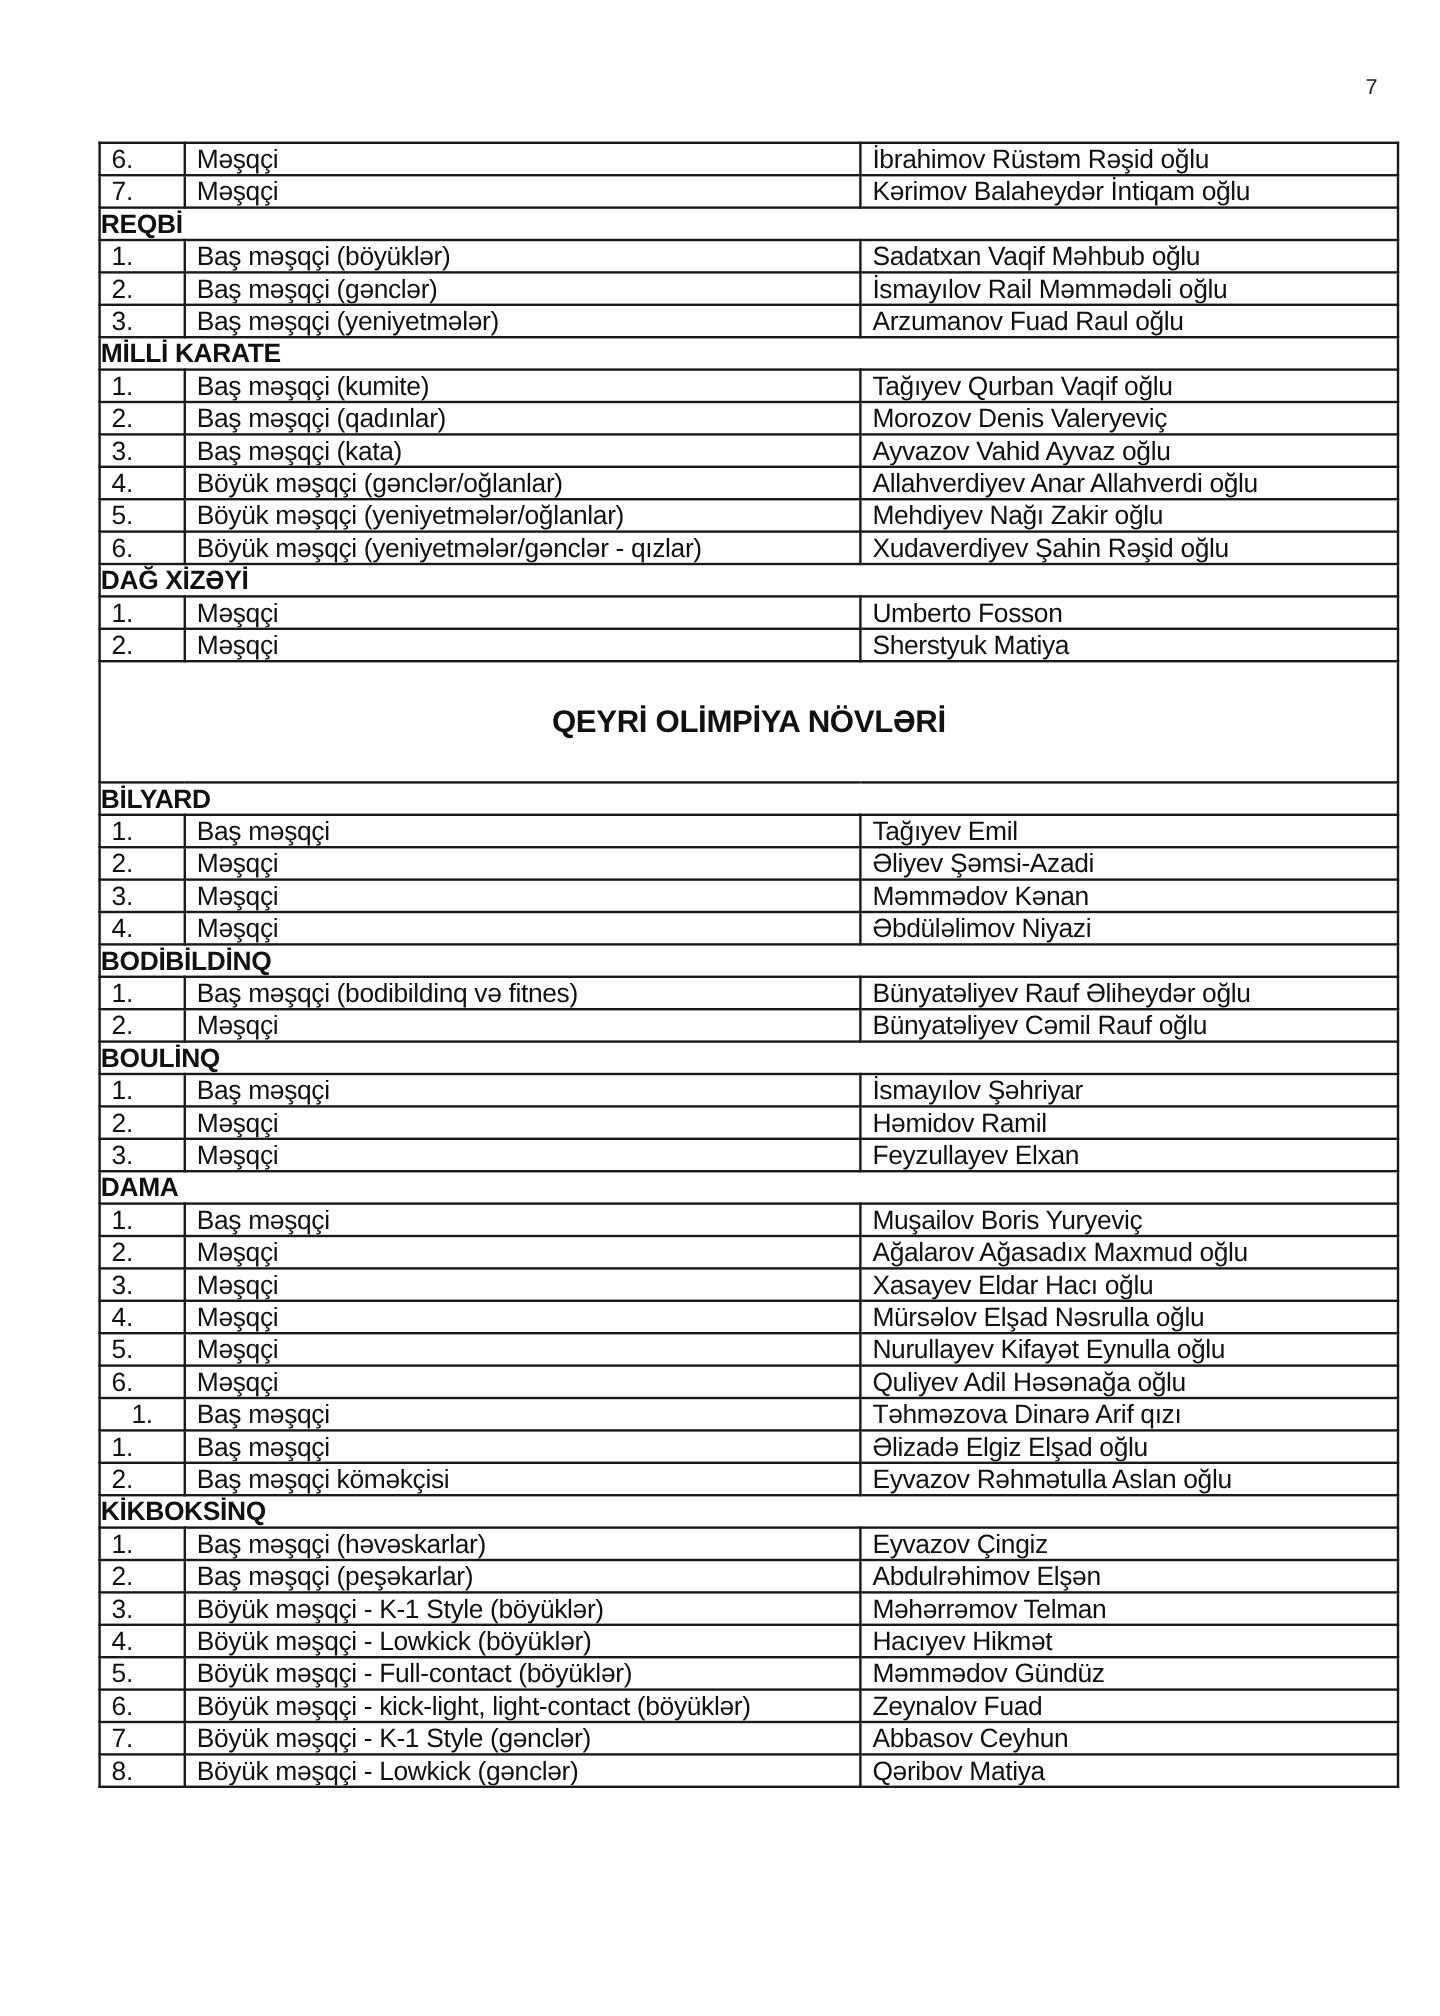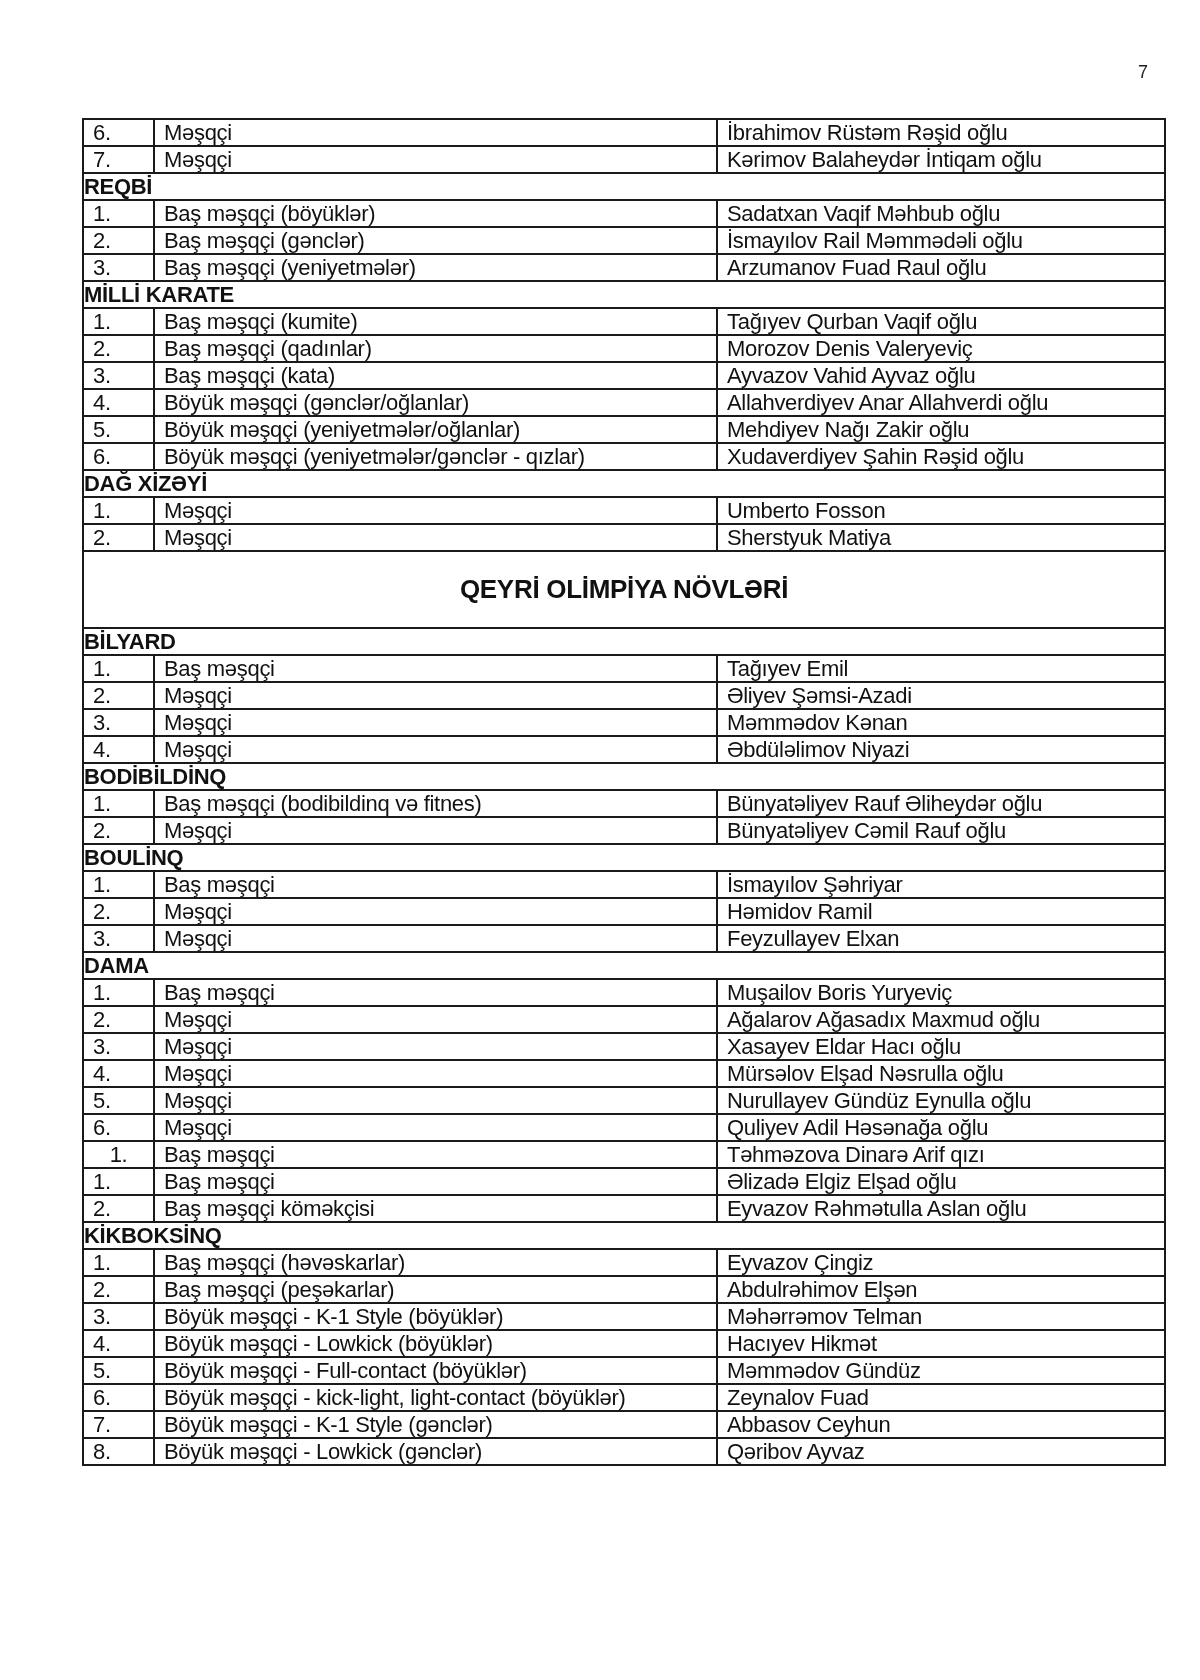--- a/index.html
+++ b/index.html
@@ -10,21 +10,21 @@
                  border-collapse: collapse; table-layout: fixed; }
   table.roster td { border: 2px solid #1a1a1a; height: 25px; padding: 0 0 0 9px;
                     font-size: 22px; line-height: 25px; white-space: nowrap; overflow: hidden;
                     letter-spacing: -0.3px; }
   col.c-num { width: 71px; }
   col.c-pos { width: 563px; }
   col.c-name { width: 448px; }
   td.num { padding-left: 8px; }
   td.num.centered { text-align: center; padding-left: 0; }
   tr.section td { font-weight: bold; padding: 0; font-size: 22px; }
-  tr.group td { height: 67px; text-align: center; font-weight: bold; font-size: 26px; padding: 4px; }
+  tr.group td { height: 67px; text-align: center; font-weight: bold; font-size: 26px; padding: 16px; }
 </style>
 </head>
 <body>
 
 <div class="page-number">7</div>
 
 <table class="roster">
   <colgroup>
       <col class="c-num">
       <col class="c-pos">
@@ -181,21 +181,21 @@
         <td class="name">Xasayev Eldar Hacı oğlu</td>
       </tr>
       <tr class="entry">
         <td class="num">4.</td>
         <td class="pos">Məşqçi</td>
         <td class="name">Mürsəlov Elşad Nəsrulla oğlu</td>
       </tr>
       <tr class="entry">
         <td class="num">5.</td>
         <td class="pos">Məşqçi</td>
-        <td class="name">Nurullayev  Gündüz Eynulla oğlu</td>
+        <td class="name">Nurullayev  Kifayət Eynulla oğlu</td>
       </tr>
       <tr class="entry">
         <td class="num">6.</td>
         <td class="pos">Məşqçi</td>
         <td class="name">Quliyev Adil Həsənağa oğlu</td>
       </tr>
       <tr class="entry">
         <td class="num centered">1.</td>
         <td class="pos">Baş məşqçi</td>
         <td class="name">Təhməzova Dinarə Arif qızı</td>
@@ -244,16 +244,16 @@
         <td class="name">Zeynalov Fuad</td>
       </tr>
       <tr class="entry">
         <td class="num">7.</td>
         <td class="pos">Böyük məşqçi - K-1 Style (gənclər)</td>
         <td class="name">Abbasov Ceyhun</td>
       </tr>
       <tr class="entry">
         <td class="num">8.</td>
         <td class="pos">Böyük məşqçi - Lowkick (gənclər)</td>
-        <td class="name">Qəribov Ayvaz</td>
+        <td class="name">Qəribov Matiya</td>
       </tr>
     </tbody>
 </table>
 
 </body></html>

